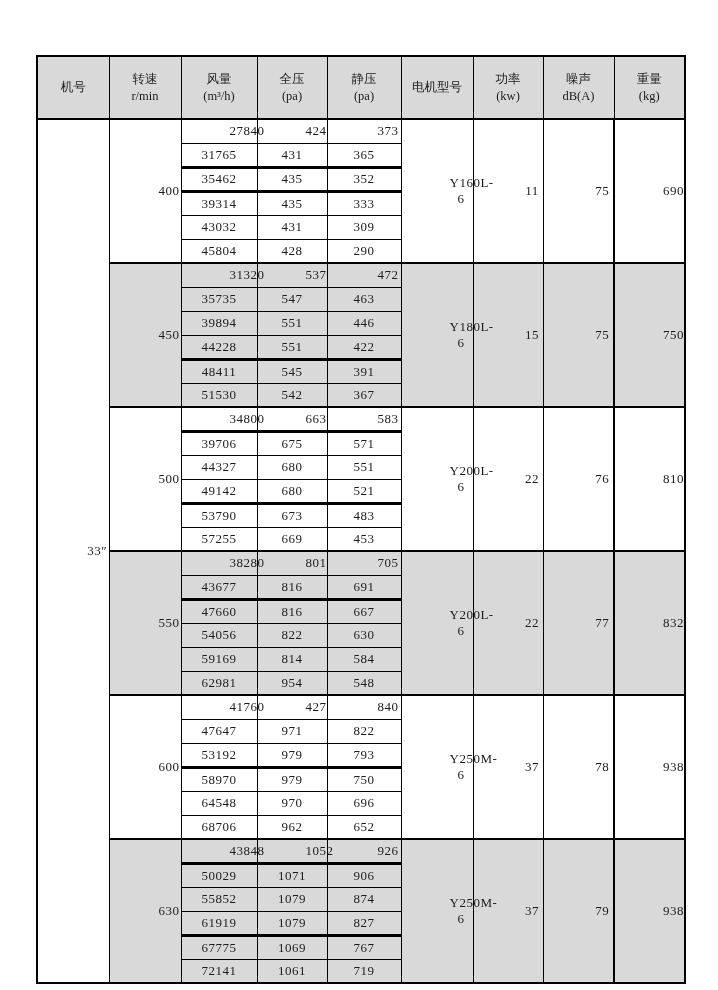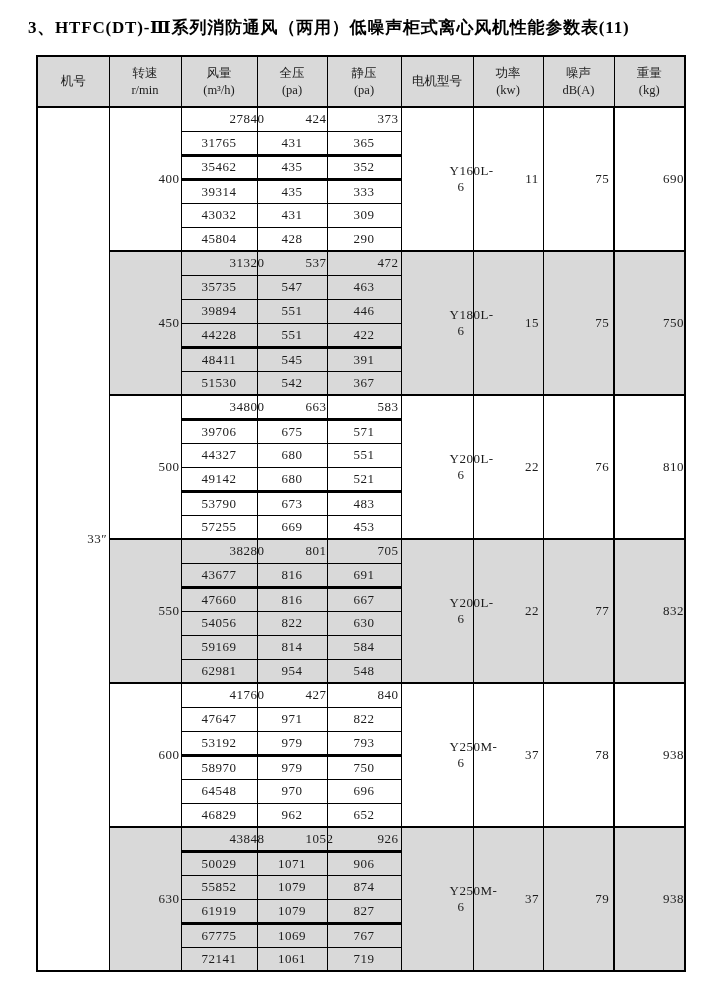--- a/index.html
+++ b/index.html
@@ -37,21 +37,21 @@
     border:2px solid var(--border);
   }
   table.spec-table th,
   table.spec-table td{
     border:1px solid var(--border);
     text-align:center;
     vertical-align:middle;
     padding:0;
     color:var(--text);
   }
-  thead tr{height:51px;padding-left:24px;}
+  thead tr{height:63px;padding-left:24px;}
   thead th{
     background:var(--header-bg);
     font-weight:normal;
     font-size:12.5px;
     line-height:1.35;
     border-bottom-width:2px;
   }
   tbody tr{height:24px;}
   tbody td{
     font-size:13px;
@@ -60,21 +60,20 @@
   }
   tbody td.shaded{background:var(--shaded-bg);}
   tbody tr.group-start td{border-top-width:2px;padding-left:48px;}
   tbody td.mark{border-top-width:3px;text-align:center;}
   tbody td.thick-left{border-left-width:2px;font-family:Liberation Serif, serif;}
 </style>
 </head>
 <body>
 
 <div class="page">
-  <h1 class="title">3、HTFC(DT)-Ⅲ系列消防通风（两用）低噪声柜式离心风机性能参数表(11)</h1>
 
   <table class="spec-table">
     <colgroup>
       <col style="width:72px">
         <col style="width:72px">
         <col style="width:76px">
       <col style="width:70px">
         <col style="width:74px">
         <col style="width:72px">
       <col style="width:70px">
@@ -285,21 +284,21 @@
           <td class="mark">58970</td>
           <td class="mark">979</td>
           <td class="mark">750</td>
         </tr>
         <tr>
           <td>64548</td>
           <td>970</td>
           <td>696</td>
         </tr>
         <tr>
-          <td>46829</td>
+          <td>68706</td>
           <td>962</td>
           <td>652</td>
         </tr>
         <tr class="group-start">
           <td class="shaded" rowspan="6">630</td>
           <td class="shaded">43848</td>
           <td class="shaded">1052</td>
           <td class="shaded">926</td>
           <td class="shaded" rowspan="6">Y250M-6</td>
           <td class="shaded" rowspan="6">37</td>

